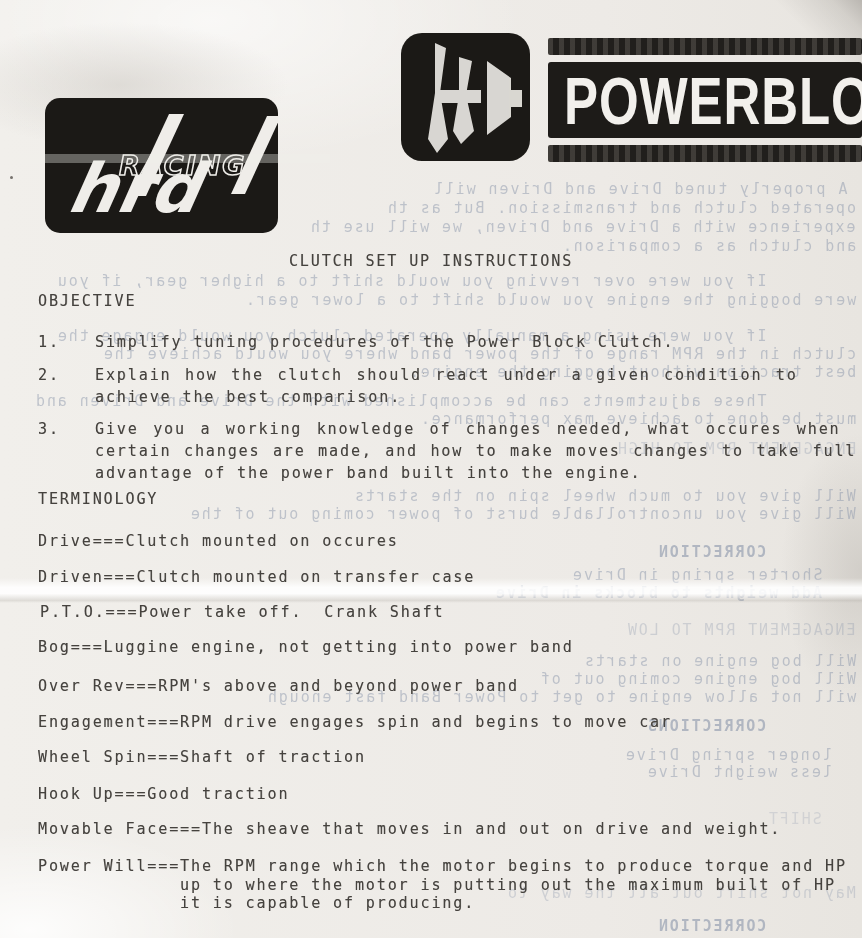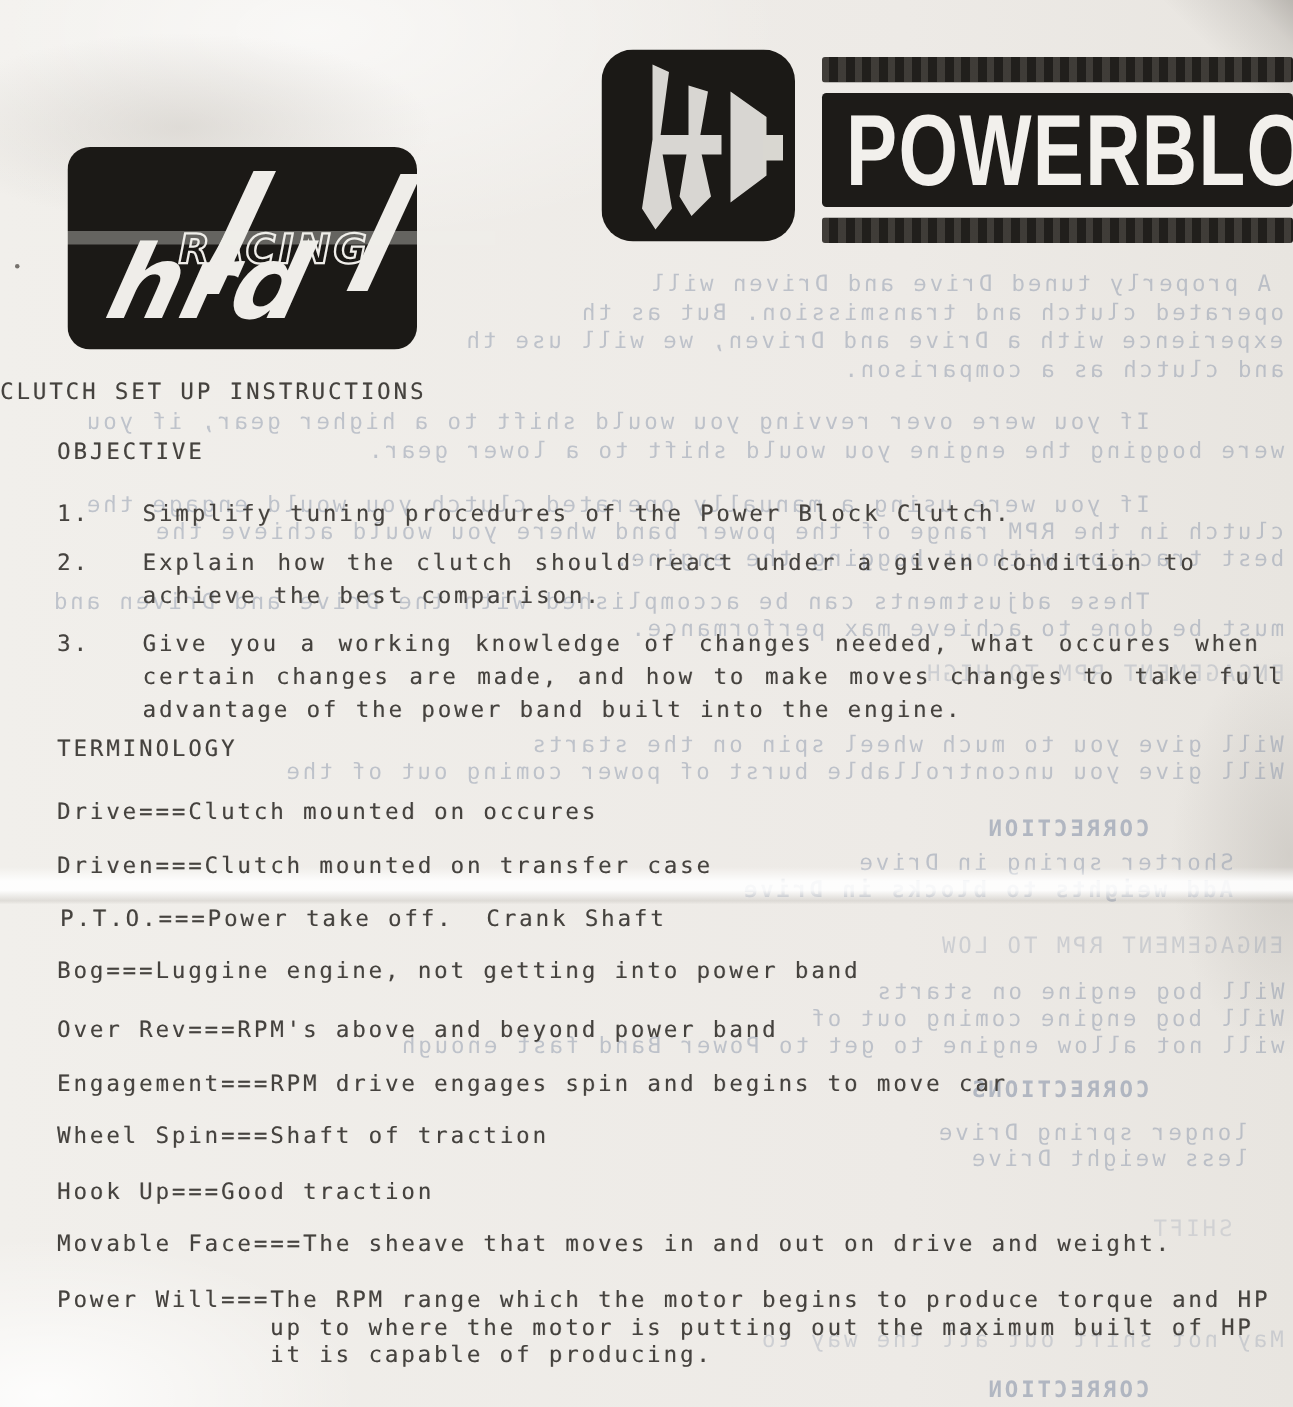--- a/index.html
+++ b/index.html
@@ -14,21 +14,21 @@
       radial-gradient(ellipse 420px 190px at 210px 20px, rgba(255,255,255,0.6), rgba(255,255,255,0) 75%),
       linear-gradient(90deg,#f1efeb,#edeae6 70%,#e8e5e0);
     font-family:"DejaVu Sans Mono","Liberation Mono",monospace;
   }
   
   .ln{
     position:absolute;white-space:pre;z-index:4;
     font-size:15px;line-height:19px;letter-spacing:1.9px;
     color:#45423e;text-shadow:0.3px 0.3px 0.4px rgba(64,61,57,0.35);
   }
-  .ttl{left:0;right:0;top:252px;}
+  .ttl{left:0;right:0;text-align:center;top:252px;}
   .ws1{word-spacing:1.5px}.ws2{word-spacing:2.5px}.ws3{word-spacing:3.5px}
   
   .h-obj{left:38px;top:292px}
   .n1{left:38px;top:333px}.i1a{left:95px;top:333px}
   .n2{left:38px;top:366px}.i2a{left:95px;top:366px}.i2b{left:95px;top:388px}
   .n3{left:38px;top:420px}.i3a{left:95px;top:420px}.i3b{left:95px;top:442px}.i3c{left:95px;top:464px}
   
   .h-term{left:38px;top:490px}
   .d0{left:38px;top:532px}.d1{left:38px;top:568px}.d2{left:40px;top:603px}
   .d3{left:38px;top:638px}.d4{left:38px;top:677px}.d5{left:38px;top:713px}

